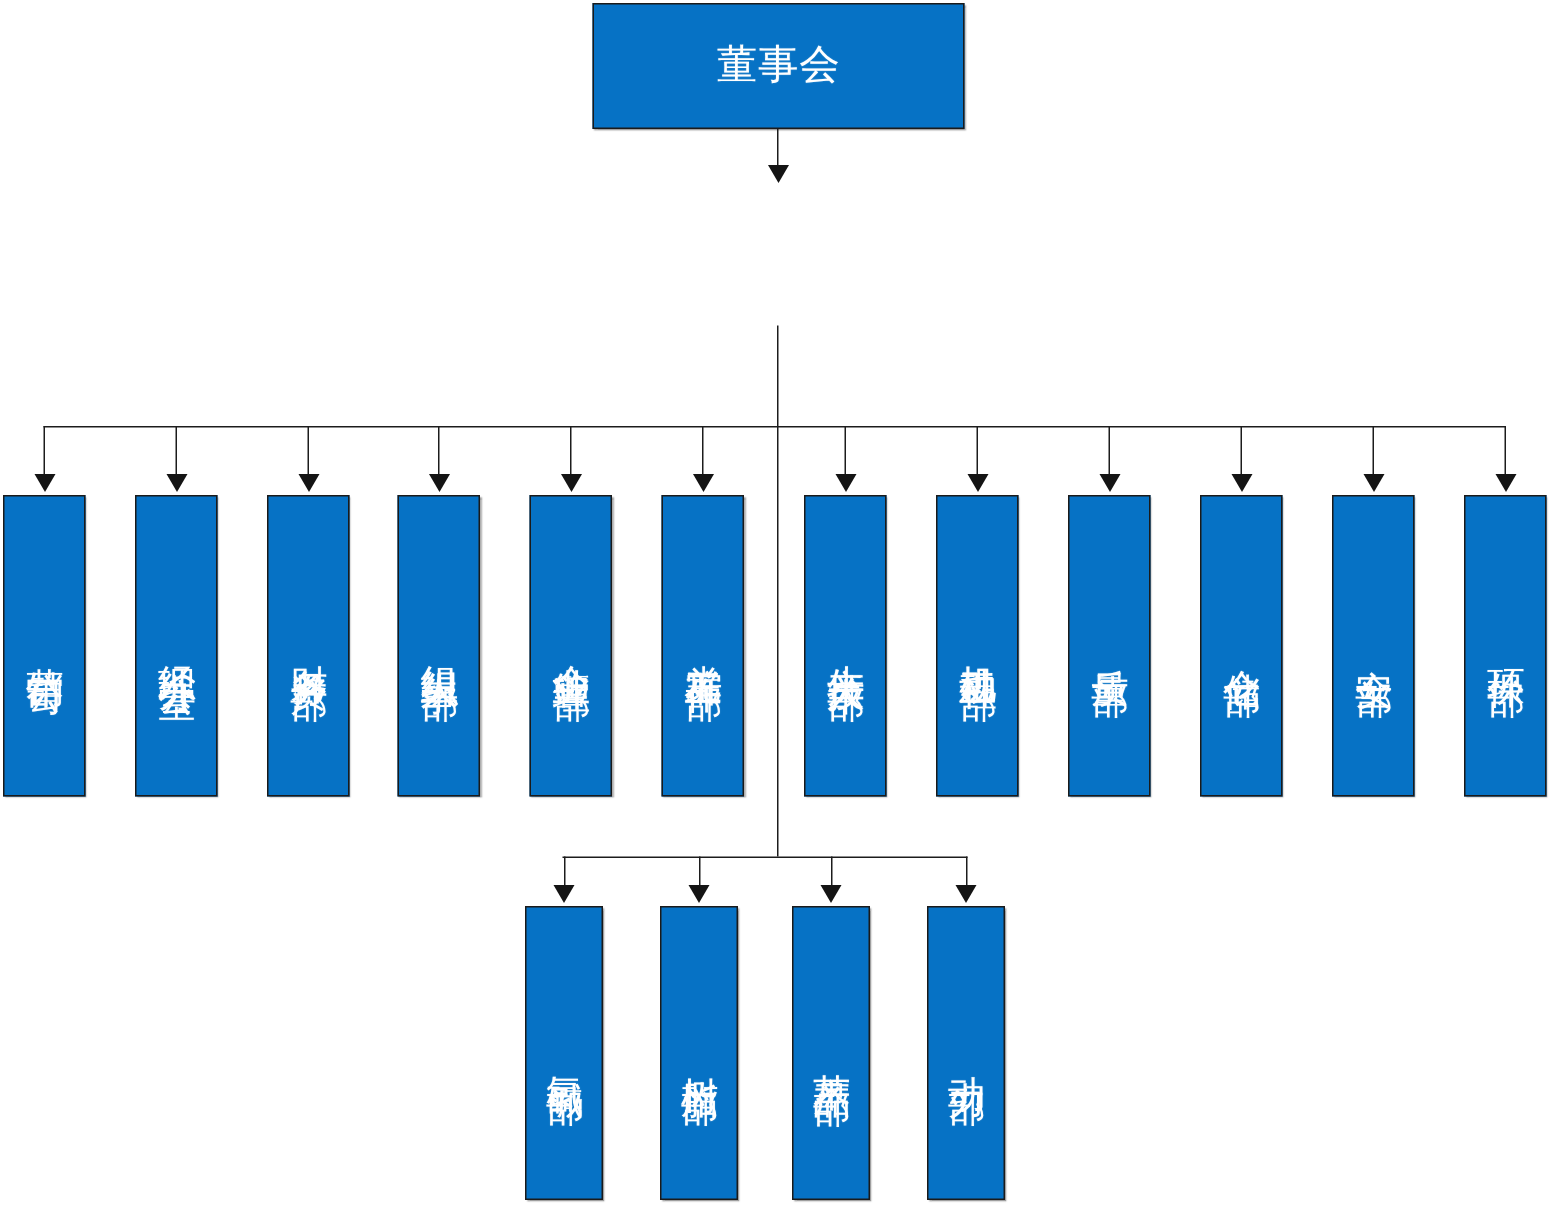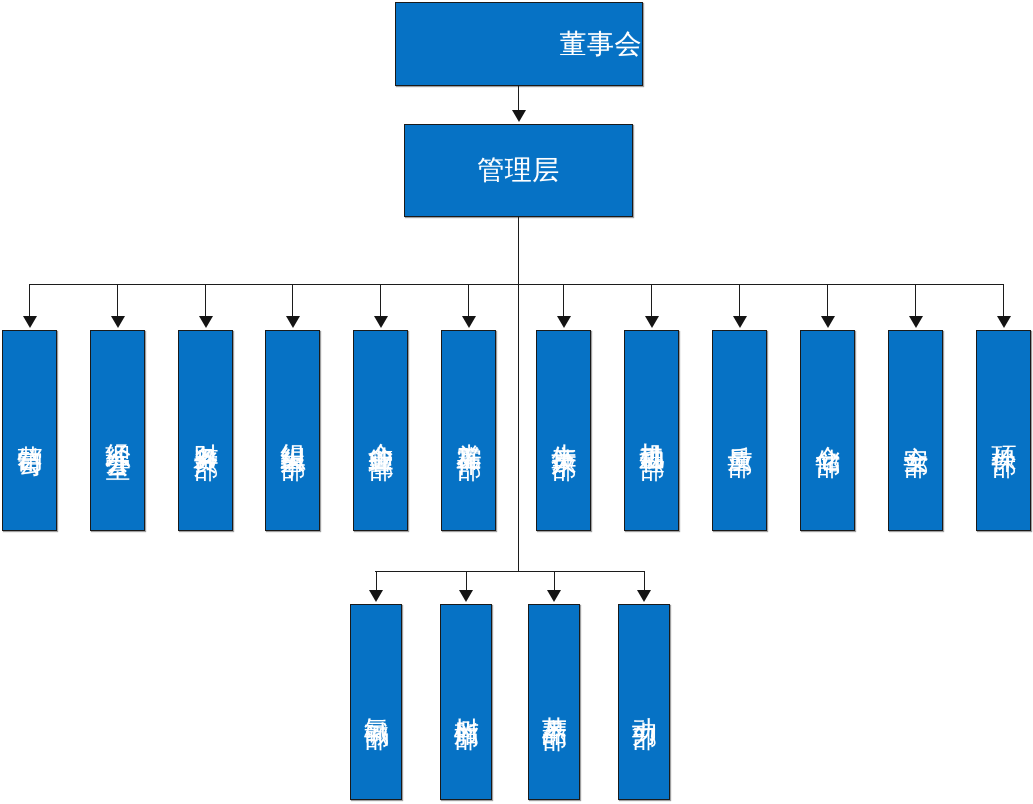--- a/index.html
+++ b/index.html
@@ -56,30 +56,27 @@
     border-left: 7px solid transparent;
     border-right: 7px solid transparent;
     border-top: 12px solid #141414;
   }
 </style>
 </head>
 <body>
 
 <div id="chart-canvas">
 
-  <div class="node top" style="left:395px; top:2px; width:248px; height:84px;justify-content:flex-end;">
+  <div class="node top" style="left:395px; top:2px; width:248px; height:84px;">
     <span class="node-label">董事会</span>
   </div>
 
   <div class="conn v" style="left:518px; top:86px; height:26px;"></div>
   <div class="arrow" style="left:512px; top:110px;"></div>
 
-  <div class="node top" style="left:404px; top:124px; width:229px; height:93px;">
-    <span class="node-label">管理层</span>
-  </div>
 
   <div class="conn v" style="left:518px; top:217px; height:354px;"></div>
 
   <div class="conn h" style="left:29px; top:284px; width:975px;"></div>
 
   <div id="dept-connectors">
       <div class="conn v" style="left: 29px; top: 284px; height: 32px;"></div>
       <div class="arrow" style="left: 22.5px; top: 316px;"></div>
       <div class="conn v" style="left: 117px; top: 284px; height: 32px;"></div>
       <div class="arrow" style="left: 110.5px; top: 316px;"></div>

